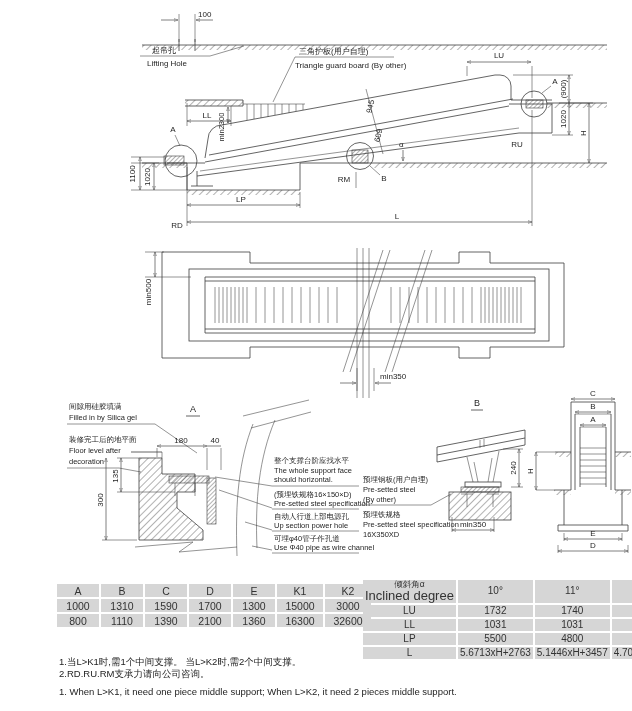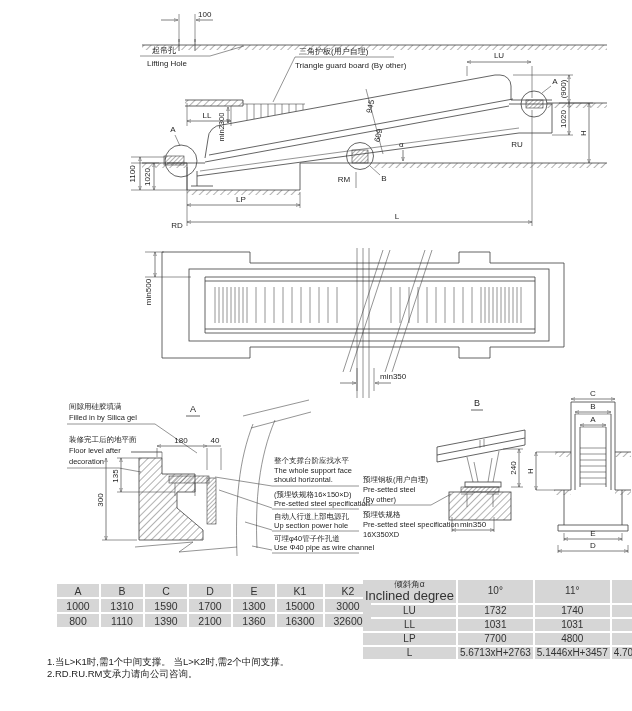--- a/index.html
+++ b/index.html
@@ -13,21 +13,21 @@
   svg .hd{fill:url(#h2);stroke:#3d3d3d;stroke-width:.6;}
   svg .thin{stroke-width:.55;}
   svg .dim{stroke-width:.65;}
   .tbl{position:absolute;border-collapse:separate;border-spacing:2px;}
   .tbl td{background:#d6d6d6;text-align:center;vertical-align:middle;
           font-size:10.5px;color:#333;padding:0 2px;height:13px;white-space:nowrap;}
   #tbl-right td{height:12px;font-size:10px;}
   #tbl-right td.hdr{height:14px;line-height:1.05;}
   #tbl-right .hcn{display:block;font-size:8.5px;}
   #tbl-right .hen{display:block;font-size:13px;}
-  .note{position:absolute;left:0;color:#1d1d1d;white-space:nowrap;}
+  .note{position:absolute;left:12px;color:#1d1d1d;white-space:nowrap;}
   .note-cn{font-size:9.5px;}
   .note-en{font-size:9.5px;}
 </style>
 </head>
 <body>
 
 <div id="page">
 
 <svg width="632" height="578" viewBox="0 0 632 578" style="position:absolute;left:0;top:0;">
   <defs>
@@ -389,29 +389,30 @@
     <td>1739</td>
   </tr>
   <tr>
     <td>LL</td>
     <td>1031</td>
     <td>1031</td>
     <td>965</td>
   </tr>
   <tr>
     <td>LP</td>
-    <td>7700</td>
+    <td>5500</td>
     <td>4800</td>
     <td>4500</td>
   </tr>
   <tr>
     <td>L</td>
     <td>5.6713xH+2763</td>
     <td>5.1446xH+3457</td>
     <td>4.7046xH+2704</td>
   </tr>
 </tbody>
     </table>
 
 <div class="note note-cn" style="top:656px;">1.当L&gt;K1时,需1个中间支撑。 当L&gt;K2时,需2个中间支撑。</div>
 <div class="note note-cn" style="top:668px;">2.RD.RU.RM支承力请向公司咨询。</div>
+<div class="note note-en" style="top:686px;">1.  When L&gt;K1, it need one piece middle support; When L&gt;K2, it need 2 pieces middle support.</div>
 
 </div>
 
 </body></html>

